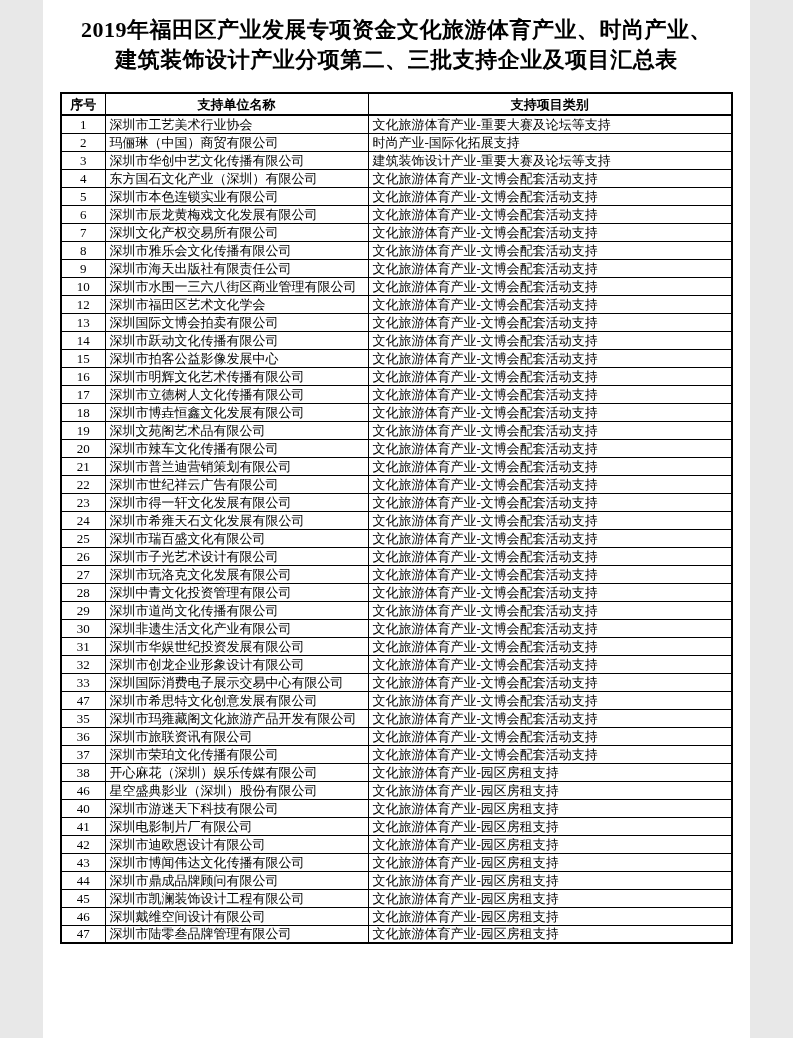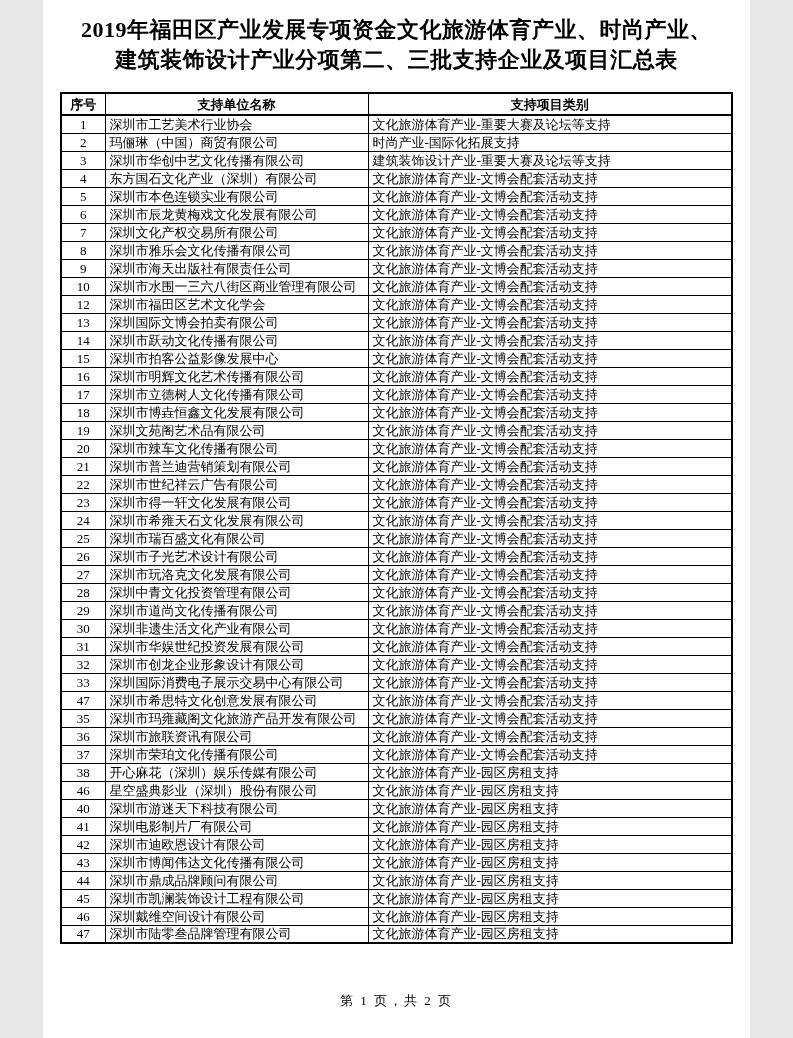--- a/index.html
+++ b/index.html
@@ -354,15 +354,14 @@
   </tr>
 
   <tr>
     <td class="c-index">47</td>
     <td class="c-name">深圳市陆零叁品牌管理有限公司</td>
     <td class="c-category">文化旅游体育产业-园区房租支持</td>
   </tr>
 </tbody>
   </table>
 
-  <div class="footer">第 1 页，共 2 页</div>
 
 </div>
 
 </body></html>

